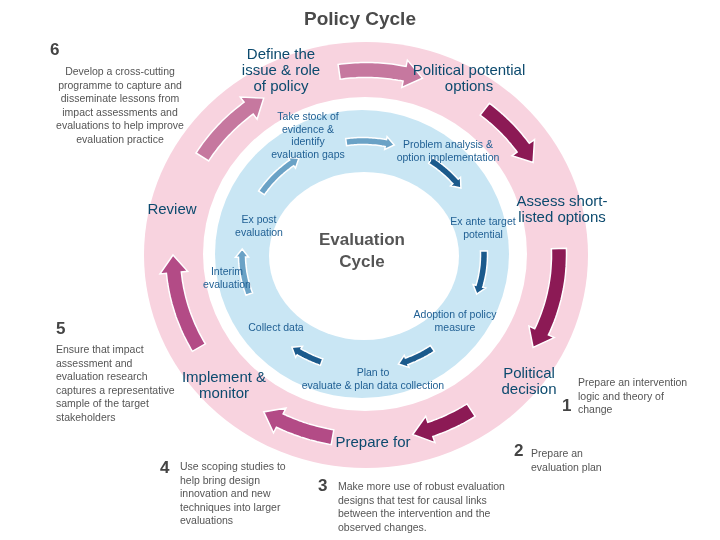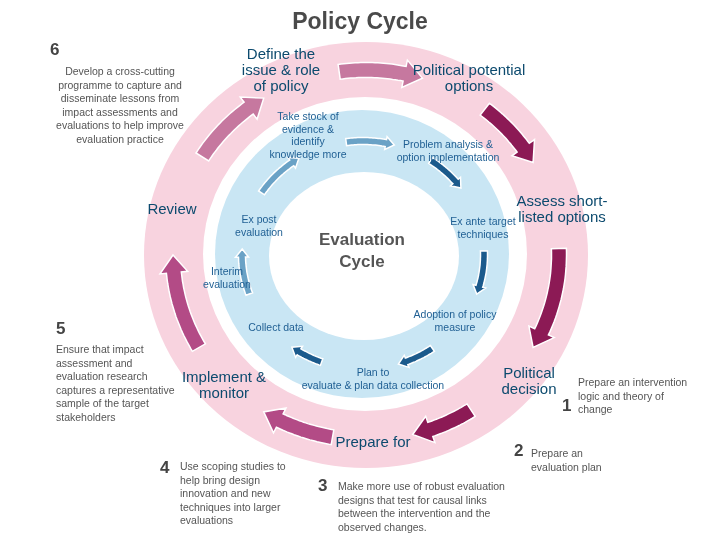--- a/index.html
+++ b/index.html
@@ -1,20 +1,20 @@
 <!DOCTYPE html>
 <html><head>
 <meta charset="utf-8">
 <style>
   html, body { margin: 0; padding: 0; background: #ffffff; }
   body { width: 720px; height: 540px; position: relative; overflow: hidden;
          font-family: "Liberation Sans", sans-serif; }
   #diagram { position: absolute; left: 0; top: 0; }
   .abs { position: absolute; }
-  .title { font-weight: bold; font-size: 23px; color: #4a4a4a; text-align: center; }
+  .title { font-weight: bold; font-size: 19px; color: #4a4a4a; text-align: center; }
   .policy-label { color: #0c4a6e; font-size: 15px; text-align: center; line-height: 16px; }
   .eval-label { color: #1f5f93; font-size: 10.5px; text-align: center; line-height: 12.5px; }
   .center-title { font-weight: bold; font-size: 17px; color: #555555; text-align: center; line-height: 22px; }
   .note-num { font-weight: bold; font-size: 17px; color: #444444; }
   .note-text { font-size: 10.5px; color: #555555; line-height: 13.5px; }
 </style>
 </head>
 <body>
 
 <svg id="diagram" width="720" height="540" viewBox="0 0 720 540">
@@ -74,29 +74,29 @@
   <div>monitor</div>
 </div>
 <div class="abs policy-label" style="left:142px; top:201px; width:60px;">
   <div>Review</div>
 </div>
 
 <div class="abs eval-label" style="left:258px; top:110px; width:100px;">
   <div>Take stock of</div>
   <div>evidence &amp;</div>
   <div>identify</div>
-  <div>knowledge more</div>
+  <div>evaluation gaps</div>
 </div>
 <div class="abs eval-label" style="left:388px; top:138px; width:120px;">
   <div>Problem analysis &amp;</div>
   <div>option implementation</div>
 </div>
 <div class="abs eval-label" style="left:438px; top:215px; width:90px;">
   <div>Ex ante target</div>
-  <div>techniques</div>
+  <div>potential</div>
 </div>
 <div class="abs eval-label" style="left:400px; top:308px; width:110px;">
   <div>Adoption of policy</div>
   <div>measure</div>
 </div>
 <div class="abs eval-label" style="left:288px; top:366px; width:170px;">
   <div>Plan to</div>
   <div>evaluate &amp; plan data collection</div>
 </div>
 <div class="abs eval-label" style="left:236px; top:321px; width:80px;">

